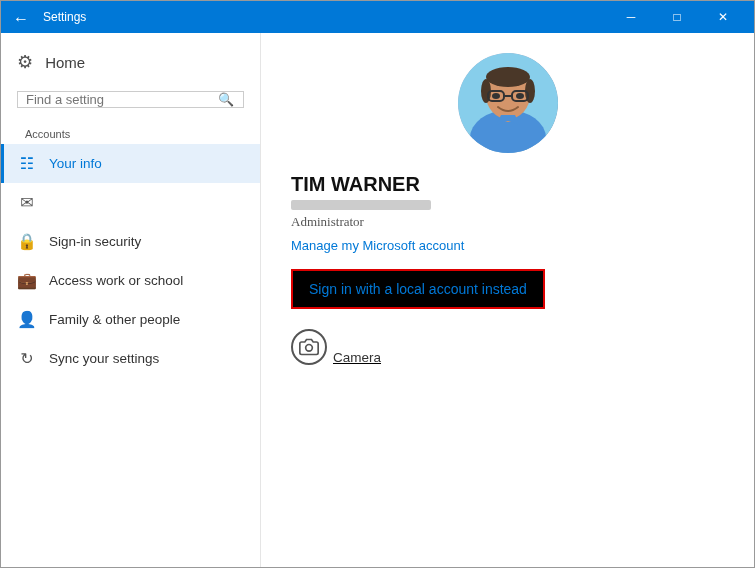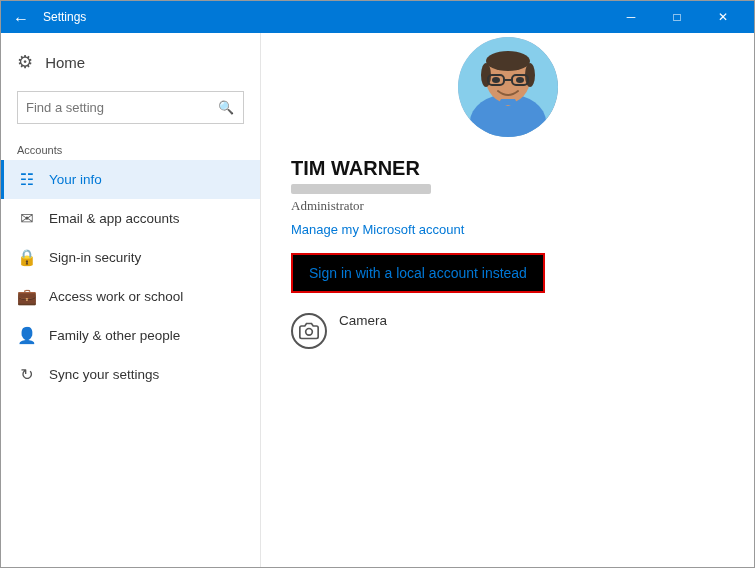--- a/index.html
+++ b/index.html
@@ -81,38 +81,38 @@
     }
     .sidebar-home-label {
       font-size: 15px;
       color: #404040;
     }
     .search-box {
       margin: 8px 16px;
       display: flex;
       align-items: center;
       border: 1px solid #ccc;
-      padding: 8px 8px;
+      padding: 0 8px;
       background: white;
     }
     .search-input {
       border: none;
       outline: none;
       font-size: 13px;
       flex: 1;
       color: #666;
     }
     .search-icon-span {
       color: #666;
       font-size: 13px;
     }
     .sidebar-section-label {
       font-size: 11px;
       color: #555;
-      padding: 12px 16px 4px 16px;
+      padding: 12px 16px 4px 24px;
       text-transform: none;
     }
     .sidebar-item {
       display: flex;
       align-items: center;
       gap: 12px;
       padding: 10px 16px;
       cursor: pointer;
       font-size: 13.5px;
       color: #333;
@@ -128,21 +128,21 @@
       width: 20px;
       text-align: center;
       color: #555;
       flex-shrink: 0;
     }
     .sidebar-item.active .icon {
       color: #0078d7;
     }
     .main-content {
       flex: 1;
-      padding: 4px 30px;
+      padding: 20px 30px;
       overflow-y: auto;
     }
     .profile-section {
       display: flex;
       flex-direction: column;
       align-items: flex-start;
     }
     .avatar-container {
       margin-bottom: 12px;
       align-self: center;
@@ -209,22 +209,23 @@
       outline-offset: -2px;
     }
     .section-heading {
       font-size: 18px;
       font-weight: 300;
       color: #111;
       margin-bottom: 14px;
     }
     .camera-item {
       display: flex;
-      align-items: flex-start;
-      gap: 12px;
+      align-items: flex-end;
+      gap: 6px;
+      text-decoration: underline;
     }
     .camera-icon-container {
       width: 36px;
       height: 36px;
       border: 2px solid #555;
       border-radius: 50%;
       display: flex;
       align-items: center;
       justify-content: center;
       font-size: 18px;
@@ -269,21 +270,20 @@
       </div>
 
       <div class="sidebar-section-label">Accounts</div>
 
       <div class="sidebar-item active">
         <span class="icon">☷</span>
         <span>Your info</span>
       </div>
       <div class="sidebar-item">
         <span class="icon">✉</span>
-        <span>Email &amp; app accounts</span>
       </div>
       <div class="sidebar-item">
         <span class="icon">🔒</span>
         <span>Sign-in security</span>
       </div>
       <div class="sidebar-item">
         <span class="icon">💼</span>
         <span>Access work or school</span>
       </div>
       <div class="sidebar-item">

